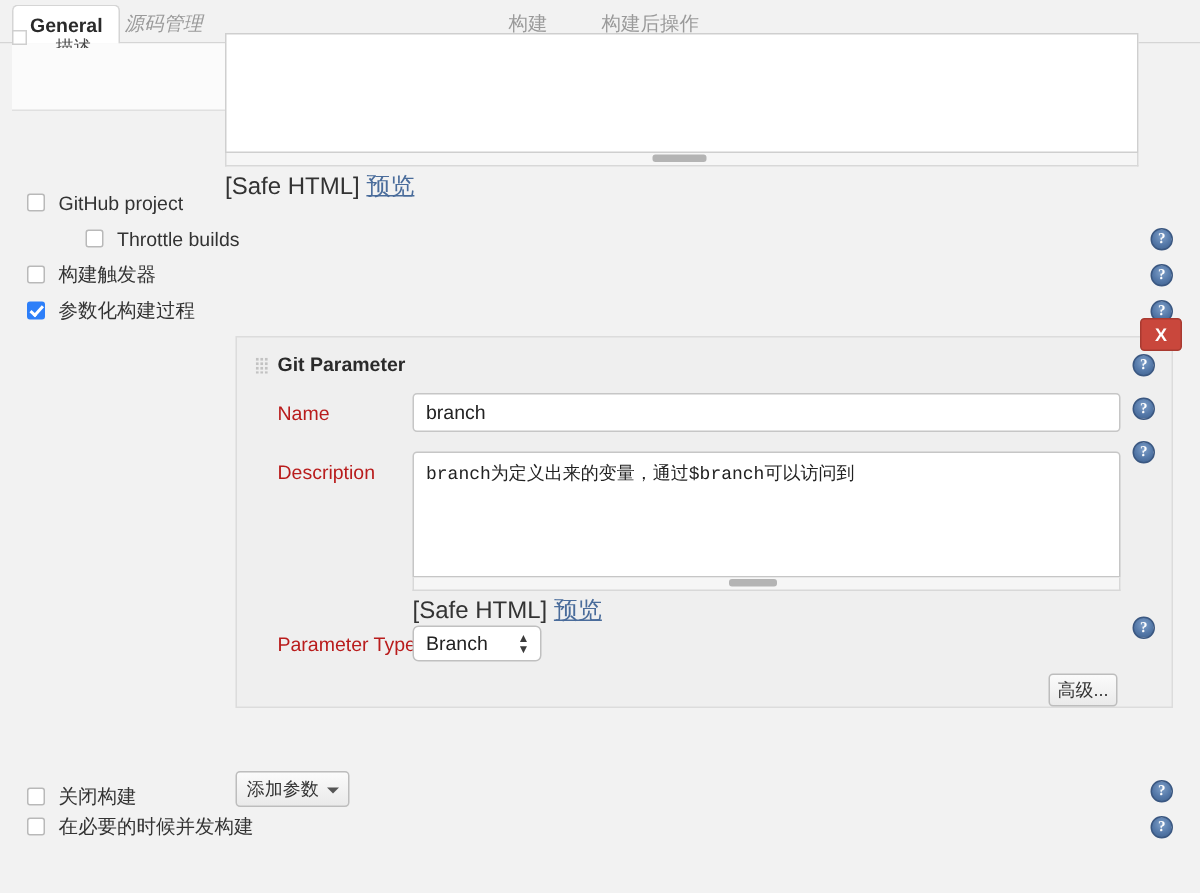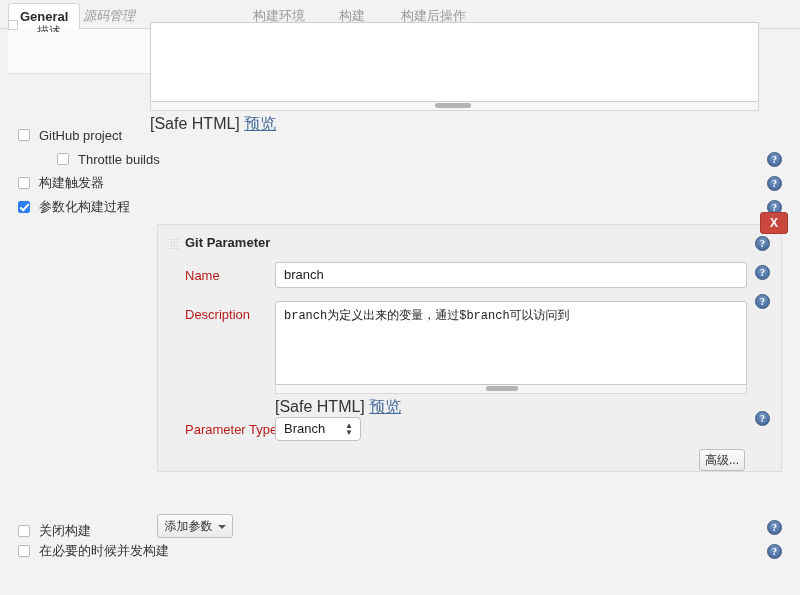--- a/index.html
+++ b/index.html
@@ -332,21 +332,20 @@
     border-top: 4px solid #555;
     vertical-align: middle;
   }
 </style>
 </head>
 <body>
 
 <div class="tabbar">
   <div class="tab active" style="left:8px;">General</div>
   <div class="tab" style="left:72px;font-style:italic;">源码管理</div>
-  <div class="tab" style="left:242px;">构建环境</div>
   <div class="tab" style="left:328px;">构建</div>
   <div class="tab" style="left:390px;">构建后操作</div>
 </div>
 
 <div class="form-area">
 
   <div class="left-panel">
     <div class="top-stub"></div>
     <div class="clipped-label">描述</div>
   </div>

